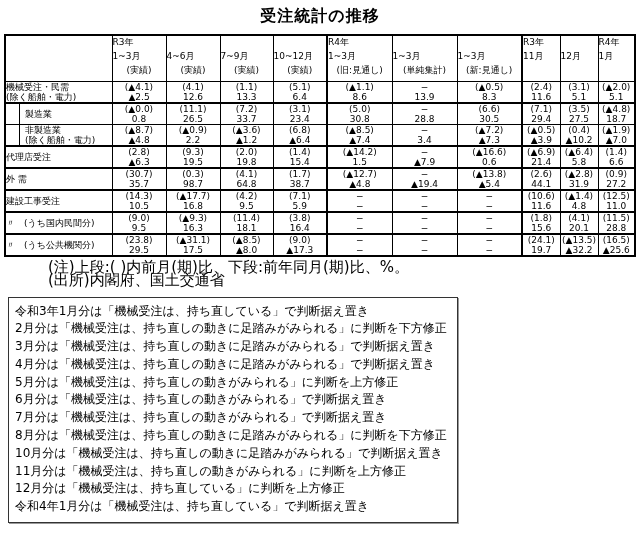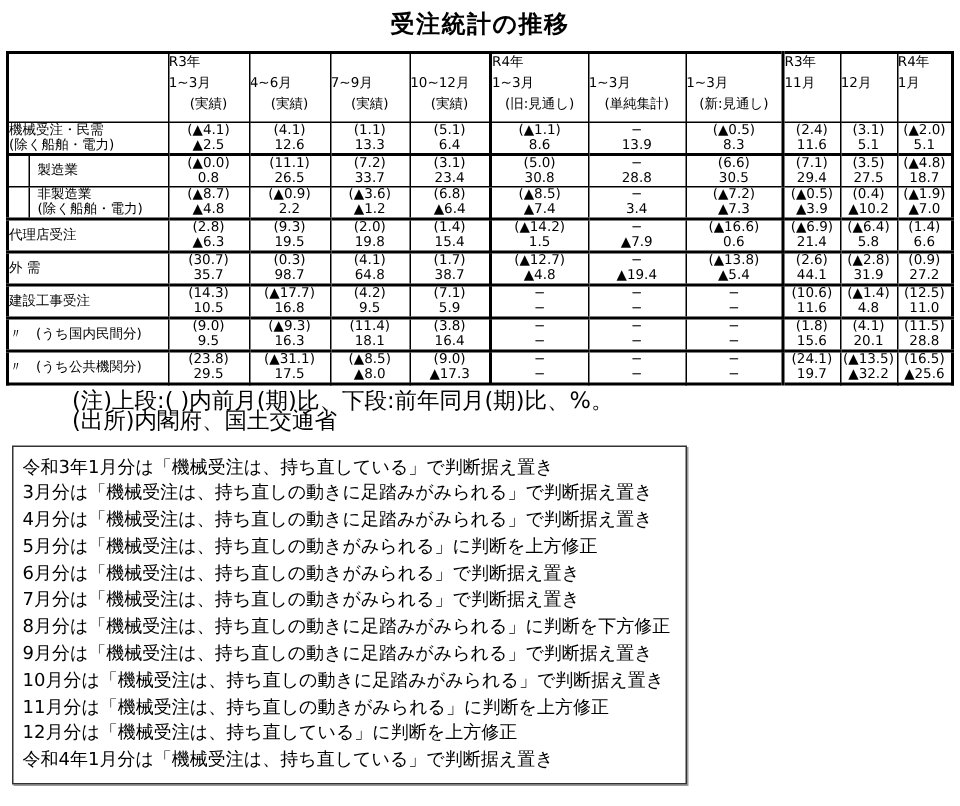--- a/index.html
+++ b/index.html
@@ -515,24 +515,24 @@
     </tbody>
 </table>
 
 <div class="notes">
   <div class="note-line">(注)上段:( )内前月(期)比、下段:前年同月(期)比、%。</div>
   <div class="note-line">(出所)内閣府、国土交通省</div>
 </div>
 
 <div class="judgment-box" id="judgment-box">
     <div class="judgment-line">令和3年1月分は「機械受注は、持ち直している」で判断据え置き</div>
+    <div class="judgment-line">2月分は「機械受注は、持ち直しの動きに足踏みがみられる」に判断を下方修正</div>
     <div class="judgment-line">3月分は「機械受注は、持ち直しの動きに足踏みがみられる」で判断据え置き</div>
     <div class="judgment-line">4月分は「機械受注は、持ち直しの動きに足踏みがみられる」で判断据え置き</div>
     <div class="judgment-line">5月分は「機械受注は、持ち直しの動きがみられる」に判断を上方修正</div>
     <div class="judgment-line">6月分は「機械受注は、持ち直しの動きがみられる」で判断据え置き</div>
     <div class="judgment-line">7月分は「機械受注は、持ち直しの動きがみられる」で判断据え置き</div>
     <div class="judgment-line">8月分は「機械受注は、持ち直しの動きに足踏みがみられる」に判断を下方修正</div>
-    <div class="judgment-line">9月分は「機械受注は、持ち直しの動きに足踏みがみられる」で判断据え置き</div>
     <div class="judgment-line">10月分は「機械受注は、持ち直しの動きに足踏みがみられる」で判断据え置き</div>
     <div class="judgment-line">11月分は「機械受注は、持ち直しの動きがみられる」に判断を上方修正</div>
     <div class="judgment-line">12月分は「機械受注は、持ち直している」に判断を上方修正</div>
     <div class="judgment-line">令和4年1月分は「機械受注は、持ち直している」で判断据え置き</div>
   </div>
 
 </body></html>

